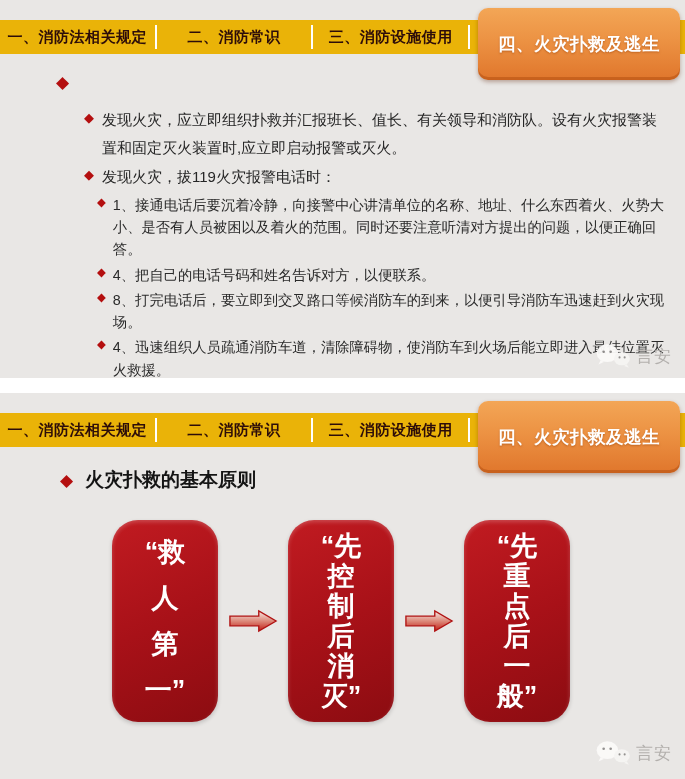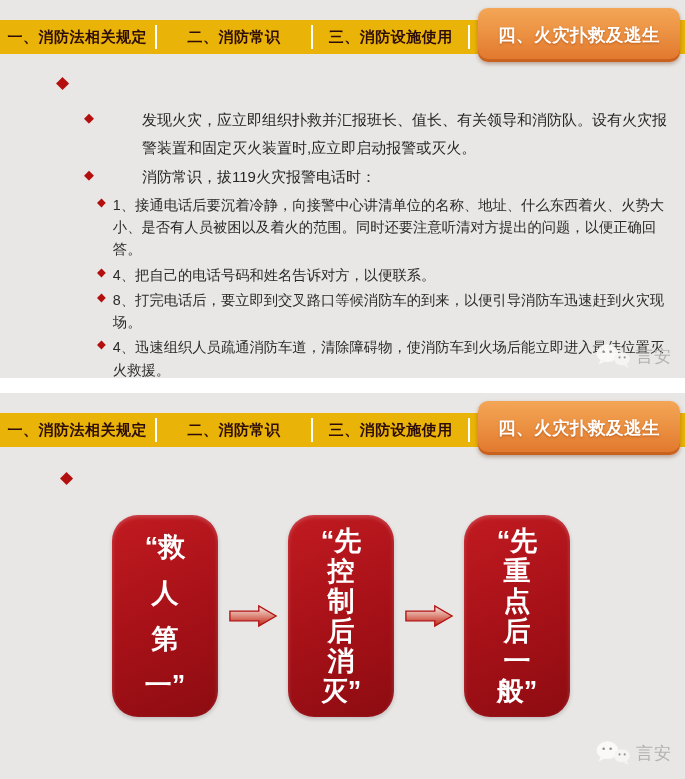--- a/index.html
+++ b/index.html
@@ -26,21 +26,21 @@
   }
   .tab {
     flex:1; text-align:center;
     font-weight:bold; font-size:15px; color:#2d0d09;
     letter-spacing:.5px;
     cursor:default;
   }
   .tabdiv { width:2px; height:24px; background:#ffffff; }
   .active-tab {
     position:absolute; right:5px; top:-12px;
-    width:202px; height:54px;
+    width:202px; height:72px;
     border-radius:10px;
     background:linear-gradient(180deg,#f3a656 0%,#ec9243 45%,#e0762c 100%);
     box-shadow:0 2px 4px rgba(90,30,0,.35), inset 0 -3px 0 rgba(170,70,10,.45);
     display:flex; align-items:center; justify-content:center;
     color:#ffffff; font-weight:bold; font-size:17.5px;
     letter-spacing:.5px;
     text-shadow:0 1px 2px rgba(160,70,10,.6);
   }
 
   
@@ -52,21 +52,21 @@
   .diamond-lg { color:#b40f0f; font-size:17px; }
   .diamond-md { color:#b40f0f; font-size:13px; line-height:inherit; }
   .diamond-sm { color:#b40f0f; font-size:11.5px; line-height:inherit; }
 
   .bullet-list { margin:13px 18px 0 84px; }
   .bullet-item {
     display:flex; gap:8px;
     font-size:15px; color:#262626; line-height:1.86;
     margin-bottom:1px;
   }
-  .bullet-item .txt { flex:1;margin-left:40px; }
+  .bullet-item .txt { flex:1; }
 
   .step-list { margin:3px 12px 0 97px; }
   .step-item {
     display:flex; gap:7px;
     font-size:14.3px; color:#2a2a2a; line-height:1.56;
     margin-bottom:3px;
   }
   .step-item .txt { flex:1; }
 
   
@@ -121,21 +121,21 @@
     <span class="diamond-lg">◆</span>
   </div>
 
   <div class="bullet-list">
     <div class="bullet-item">
       <span class="diamond-md">◆</span>
       <span class="txt">发现火灾，应立即组织扑救并汇报班长、值长、有关领导和消防队。设有火灾报警装置和固定灭火装置时,应立即启动报警或灭火。</span>
     </div>
     <div class="bullet-item">
       <span class="diamond-md">◆</span>
-      <span class="txt">消防常识，拔119火灾报警电话时：</span>
+      <span class="txt">发现火灾，拔119火灾报警电话时：</span>
     </div>
   </div>
 
   <div class="step-list">
     <div class="step-item">
       <span class="diamond-sm">◆</span>
       <span class="txt">1、接通电话后要沉着冷静，向接警中心讲清单位的名称、地址、什么东西着火、火势大小、是否有人员被困以及着火的范围。同时还要注意听清对方提出的问题，以便正确回答。</span>
     </div>
     <div class="step-item">
       <span class="diamond-sm">◆</span>
@@ -173,20 +173,21 @@
     <div class="tabdiv"></div>
     <div class="tab">二、消防常识</div>
     <div class="tabdiv"></div>
     <div class="tab">三、消防设施使用</div>
     <div class="tabdiv"></div>
     <div class="active-tab">四、火灾扑救及逃生</div>
   </div>
 
   <div class="s2-heading">
     <span class="diamond-lg">◆</span>
+    <span>火灾扑救的基本原则</span>
   </div>
 
   <div class="boxes-row">
     <div class="pbox lines4">
       <span class="vtext">“救
 人
 第
 一”</span>
     </div>
     <svg class="arrow-wrap" viewBox="0 0 52 26">

